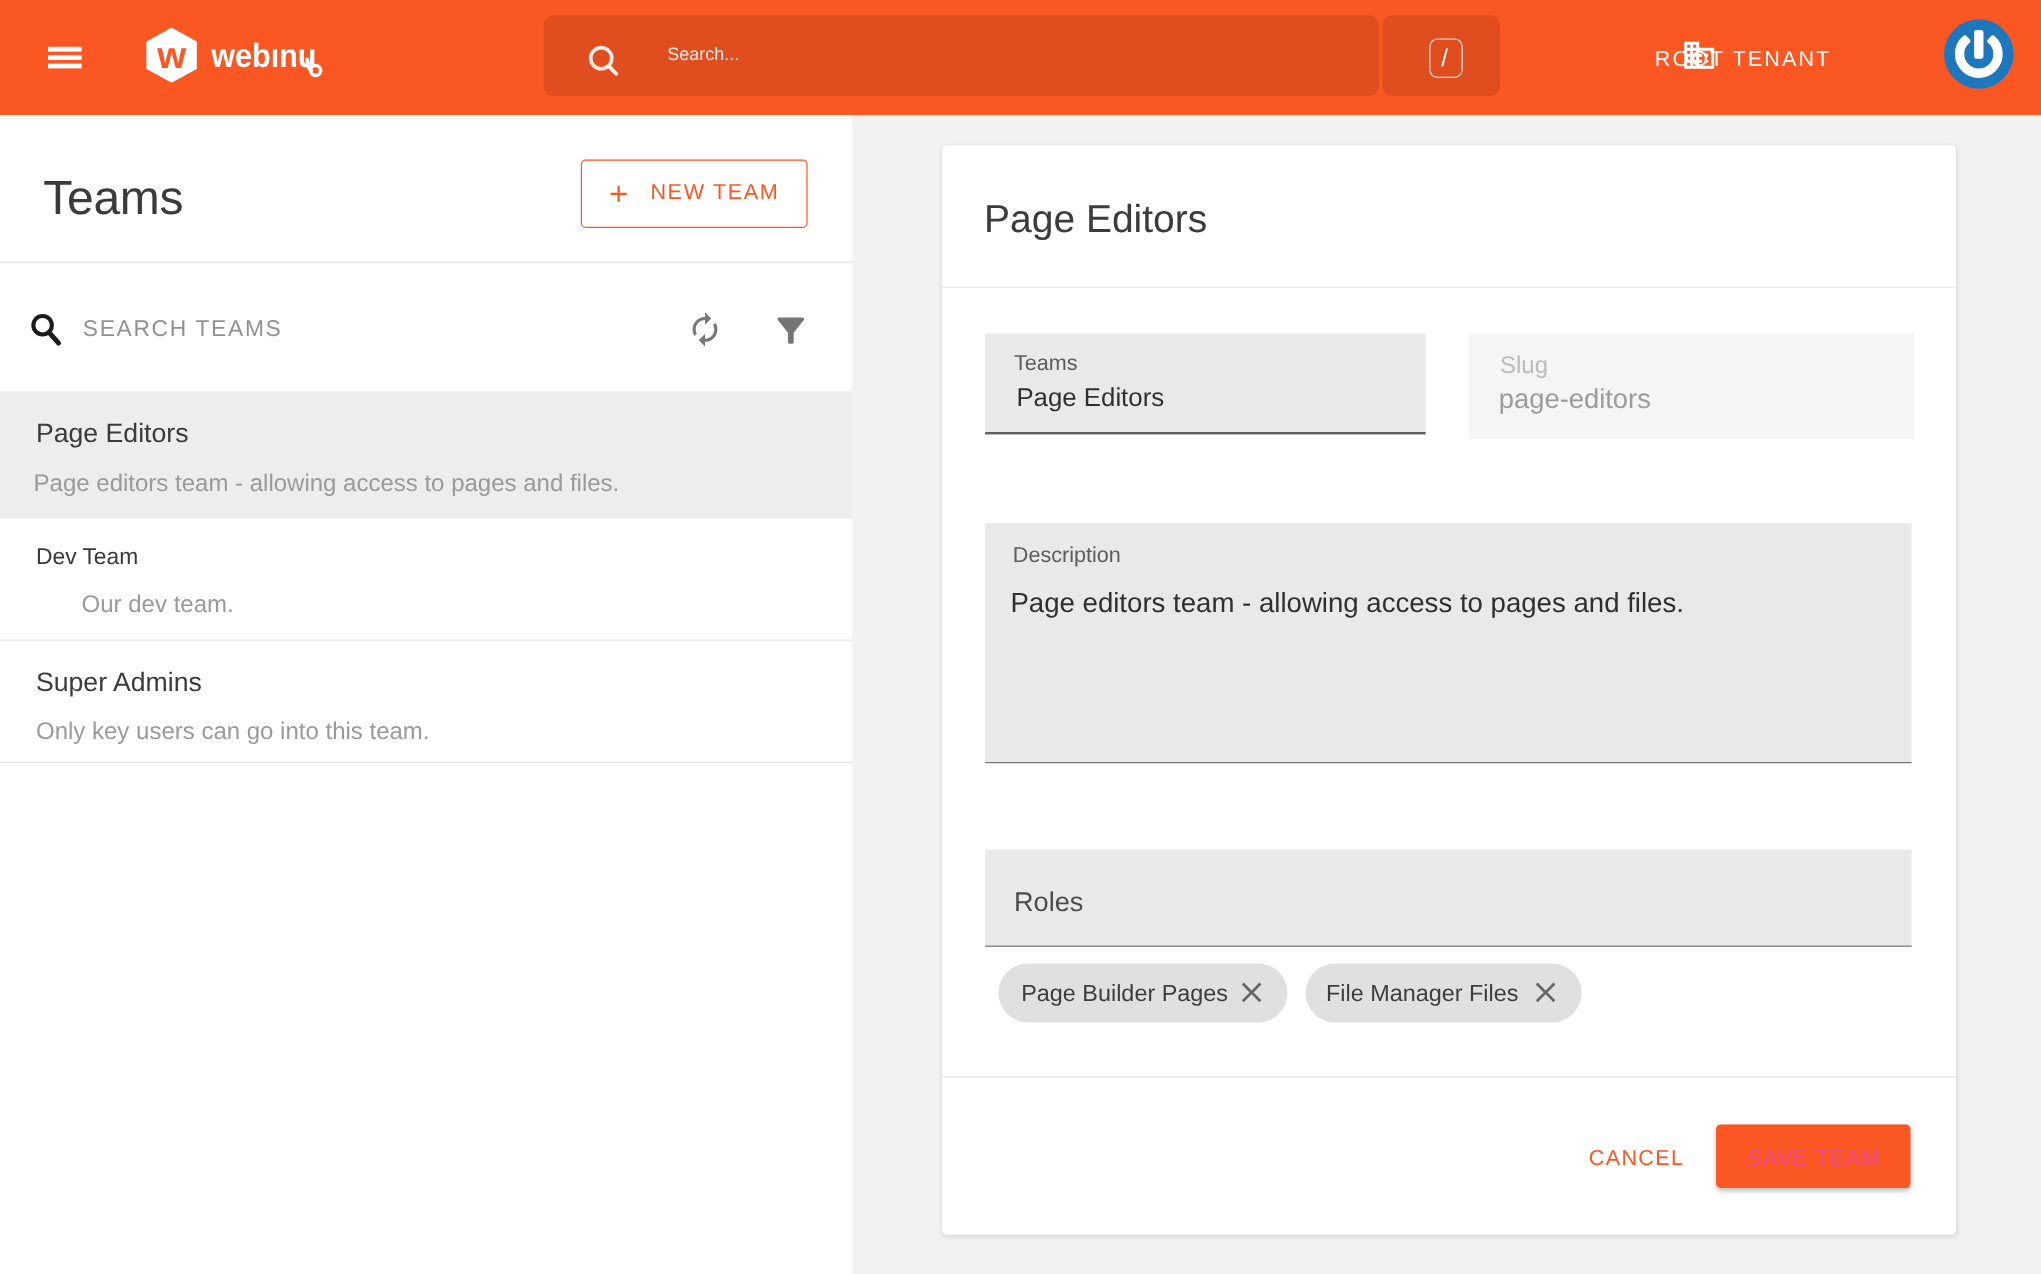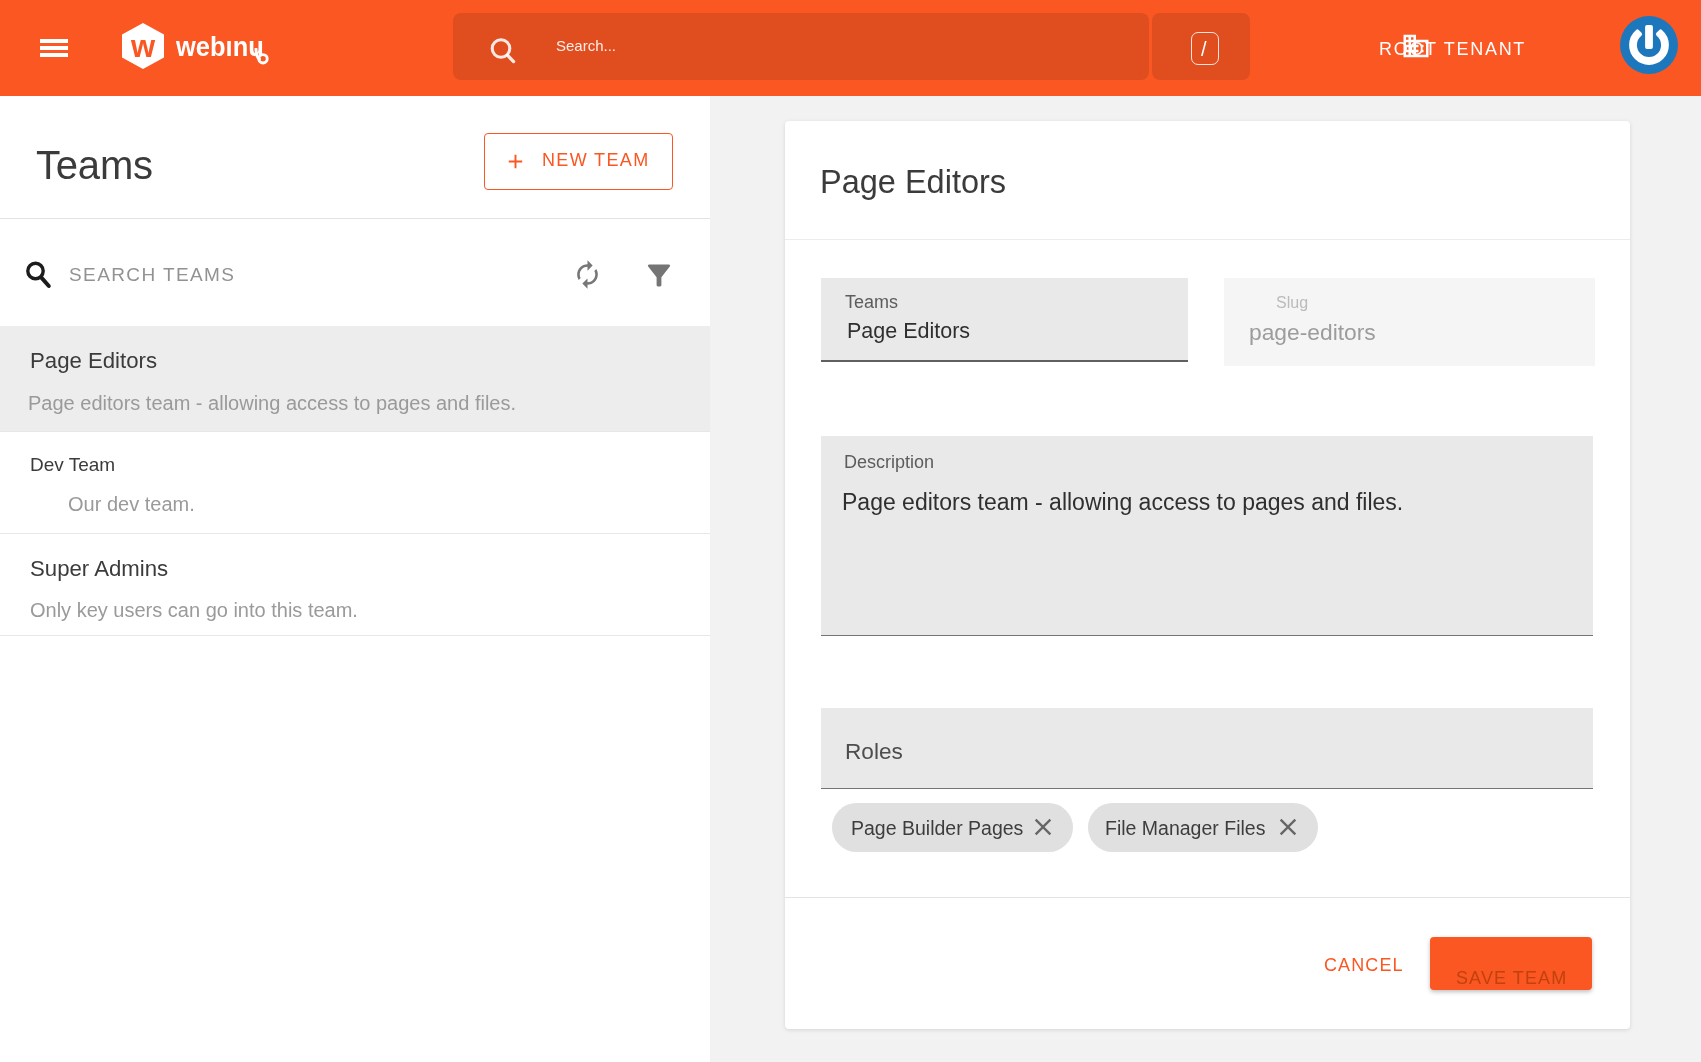--- a/index.html
+++ b/index.html
@@ -90,21 +90,21 @@
   <div class="abs" style="left:785px;top:121px;width:845px;height:908px;background:#fff;border-radius:4px;box-shadow:0 1px 4px rgba(0,0,0,0.12);"></div>
 
   <div class="txt" style="left:820px;top:166px;font-size:32.5px;color:#3b3b3b;">Page Editors</div>
   <div class="abs" style="left:785px;top:239px;width:845px;height:1px;background:#ececec;"></div>
 
   <div class="abs" style="left:821px;top:278px;width:367px;height:84px;background:#e9e9e9;border-bottom:2.5px solid #606060;"></div>
   <div class="txt" style="left:845px;top:293px;font-size:18px;color:#5c5c5c;">Teams</div>
   <div class="txt" style="left:847px;top:321px;font-size:21.5px;color:#2f2f2f;">Page Editors</div>
 
   <div class="abs" style="left:1224px;top:278px;width:371px;height:88px;background:#f5f5f5;"></div>
-  <div class="txt" style="left:1276px;top:295px;font-size:16px;color:#bbbbbb;">Slug</div>
+  <div class="txt" style="left:1250px;top:295px;font-size:20px;color:#bbbbbb;">Slug</div>
   <div class="txt" style="left:1249px;top:321px;font-size:22.8px;color:#9c9c9c;">page-editors</div>
 
   <div class="abs" style="left:821px;top:436px;width:772px;height:200px;background:#e9e9e9;border-bottom:1.5px solid #757575;"></div>
   <div class="txt" style="left:844px;top:453px;font-size:18px;color:#5c5c5c;">Description</div>
   <div class="txt" style="left:842px;top:491px;font-size:23px;color:#2f2f2f;">Page editors team - allowing access to pages and files.</div>
 
   <div class="abs" style="left:821px;top:708px;width:772px;height:81px;background:#e9e9e9;border-bottom:1.5px solid #757575;"></div>
   <div class="txt" style="left:845px;top:740.5px;font-size:22.6px;color:#4d4d4d;">Roles</div>
 
   <div class="abs" style="left:832px;top:803px;width:241px;height:49px;background:#e0e0e0;border-radius:24.5px;"></div>
@@ -114,15 +114,15 @@
   </svg>
   <div class="abs" style="left:1088px;top:803px;width:230px;height:49px;background:#e0e0e0;border-radius:24.5px;"></div>
   <div class="txt" style="left:1105px;top:818.5px;font-size:19.5px;color:#3d3d3d;">File Manager Files</div>
   <svg class="abs" style="left:1274px;top:813px;" width="28" height="28" viewBox="0 0 24 24">
     <path d="M19 6.41 17.59 5 12 10.59 6.41 5 5 6.41 10.59 12 5 17.59 6.41 19 12 13.41 17.59 19 19 17.59 13.41 12z" fill="#666"></path>
   </svg>
 
   <div class="abs" style="left:785px;top:897px;width:845px;height:1px;background:#e3e3e3;"></div>
   <div class="txt" style="left:1324px;top:956px;font-size:18px;letter-spacing:1.1px;color:#fa5723;">CANCEL</div>
   <div class="abs" style="left:1430px;top:937px;width:162px;height:53px;background:#fa5723;border-radius:4px;box-shadow:0 2px 4px rgba(0,0,0,0.25);"></div>
-  <div class="txt" style="left:1456px;top:956px;font-size:18px;letter-spacing:1.1px;color:#c2410c;margin-top:13px;">SAVE TEAM</div>
+  <div class="txt" style="left:1456px;top:956px;font-size:18px;letter-spacing:1.1px;color:#ec4899;">SAVE TEAM</div>
 
 </div>
 
 </body></html>

